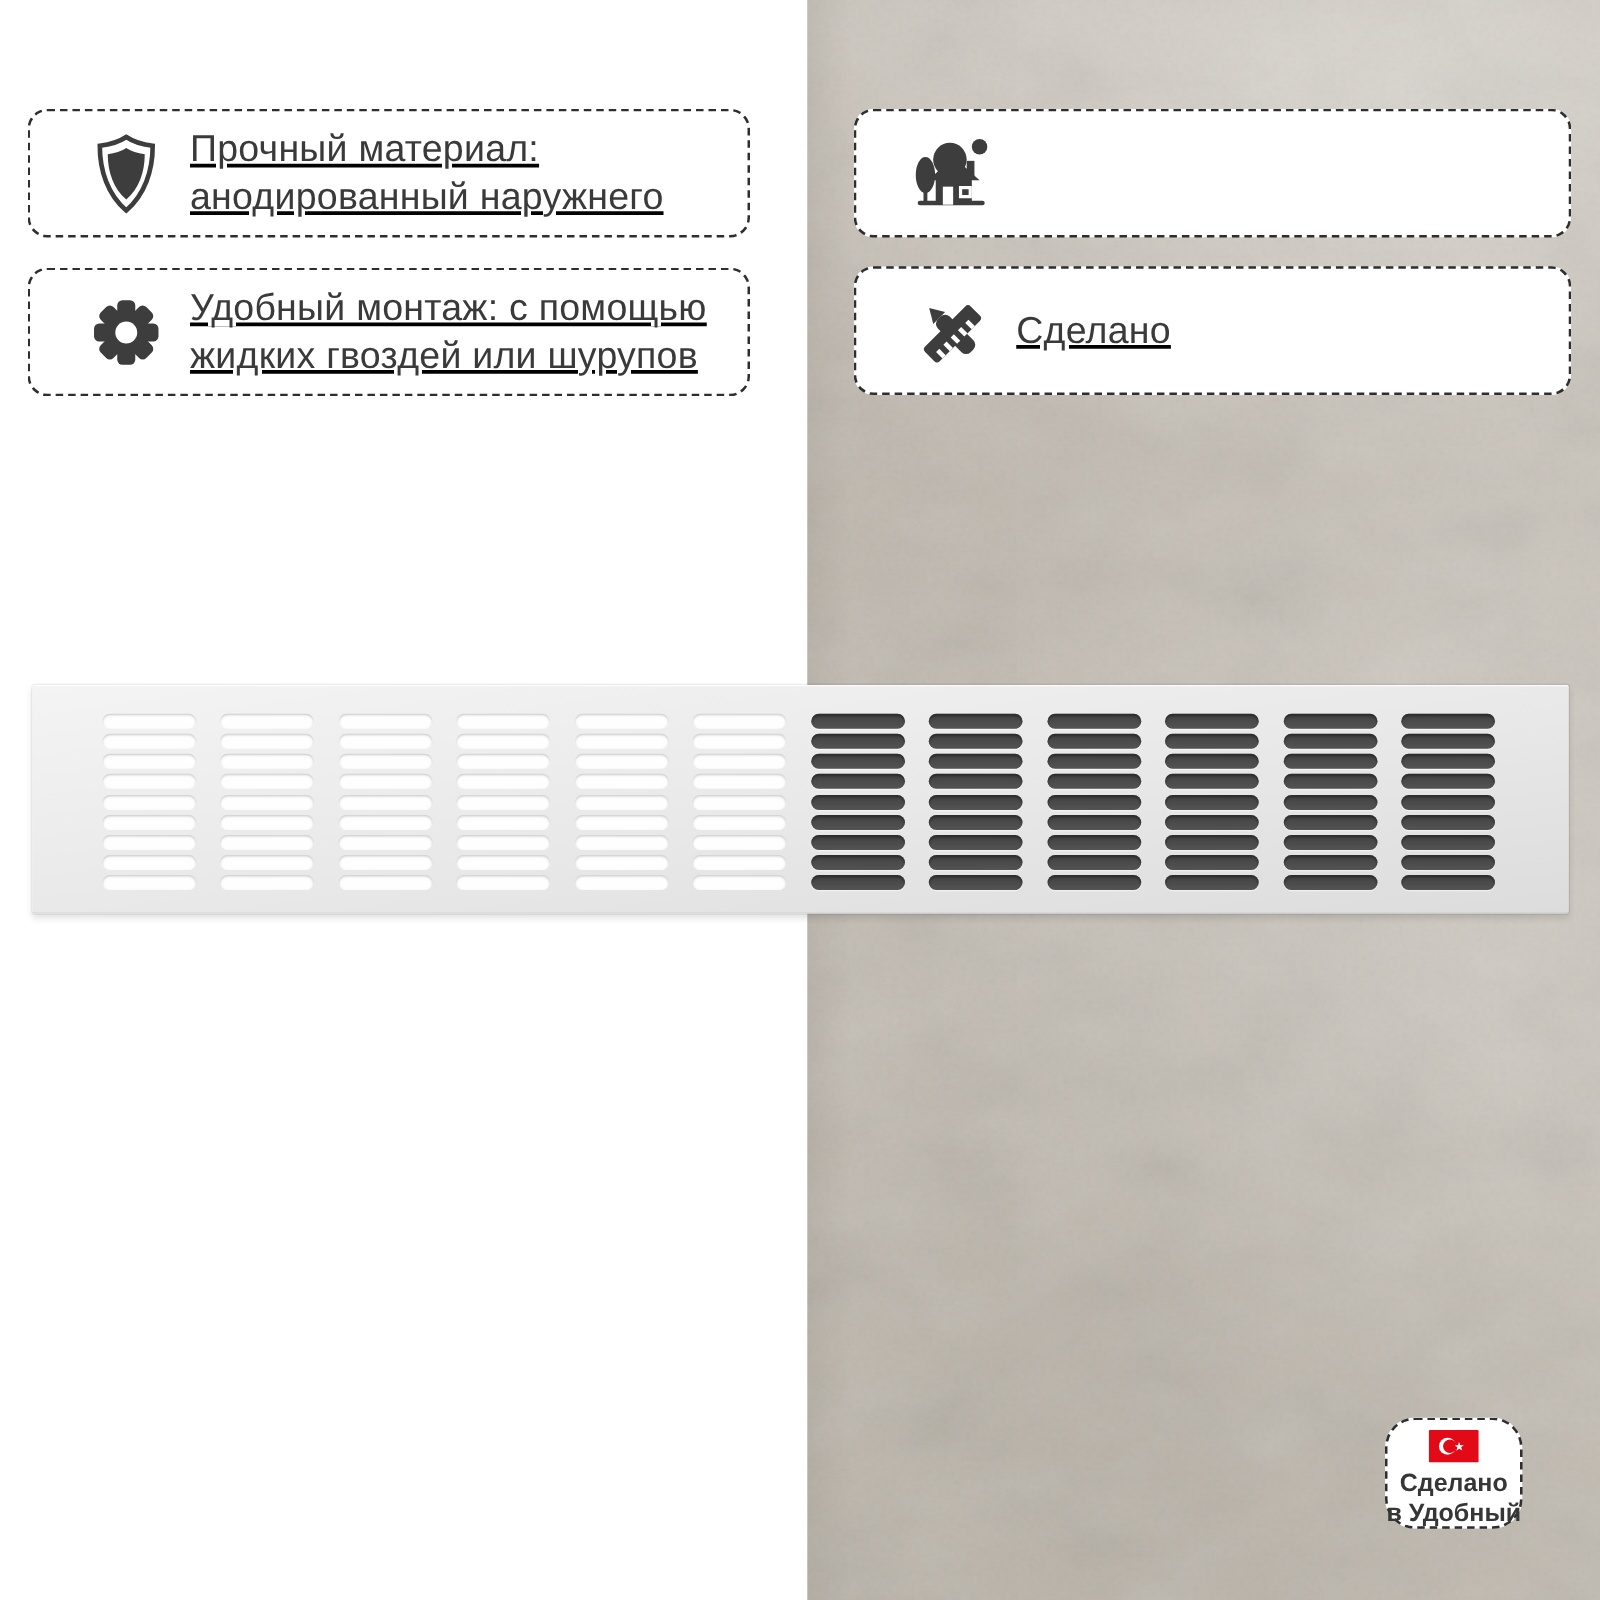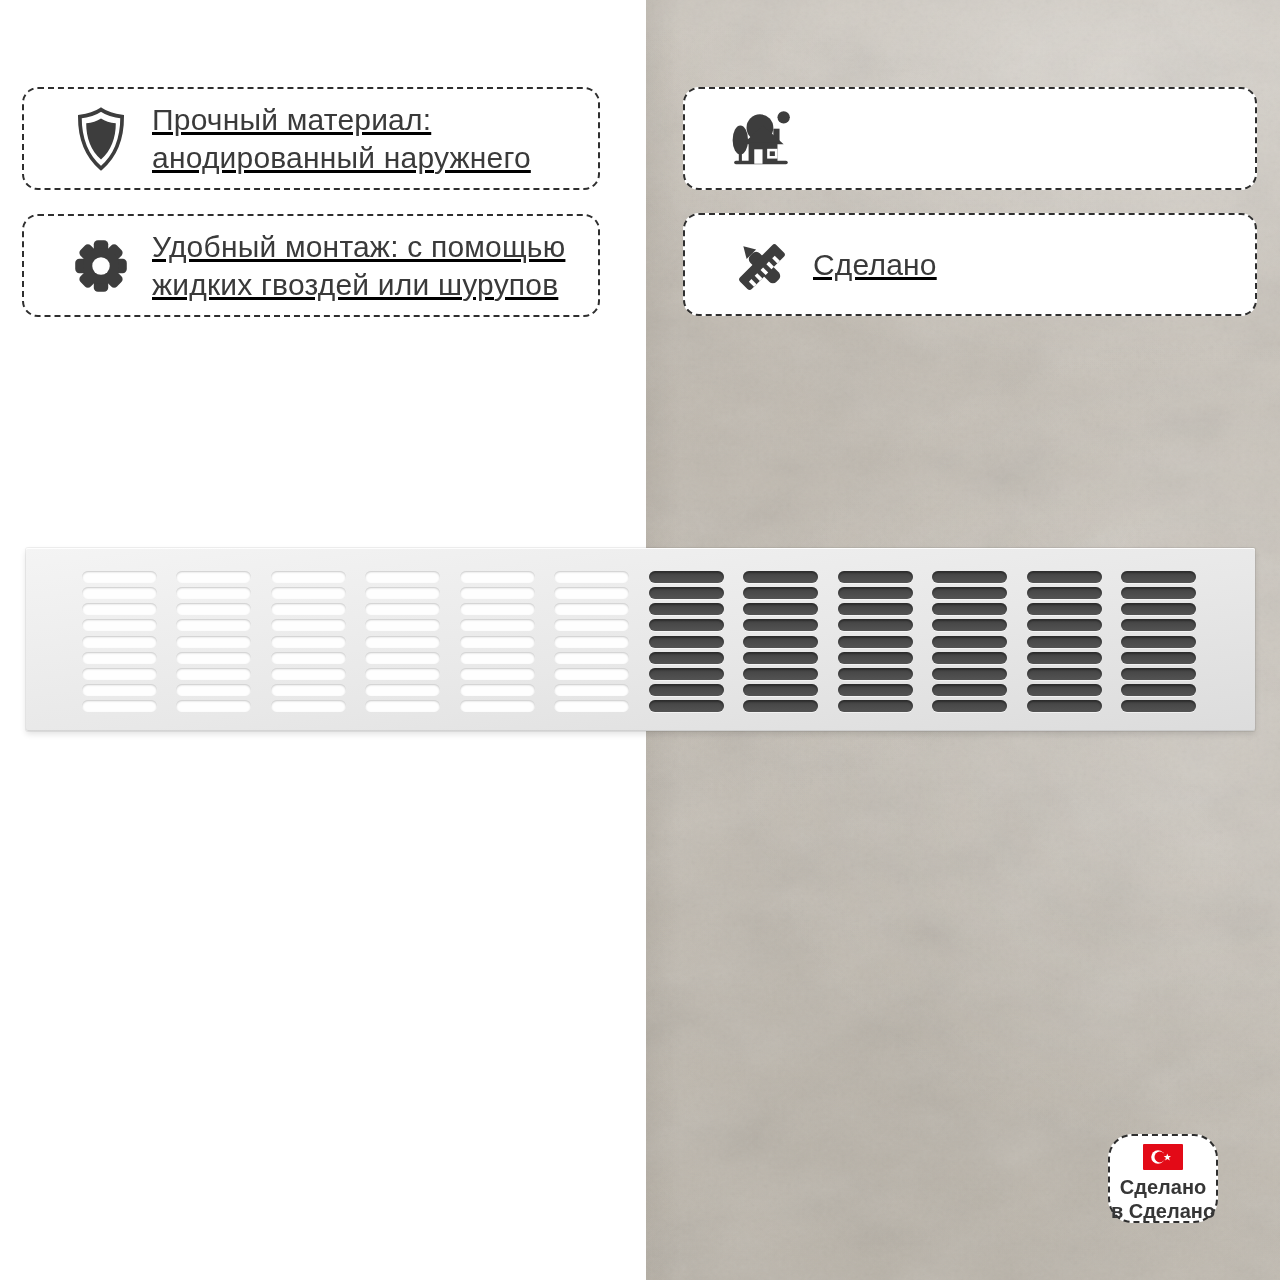--- a/index.html
+++ b/index.html
@@ -361,16 +361,16 @@
   <div class="badge">
     <span class="flag">
       <svg viewBox="0 0 40 26" xmlns="http://www.w3.org/2000/svg">
         <rect width="40" height="26" rx="1" fill="#e30a17"></rect>
         <circle cx="15" cy="13" r="6.8" fill="#ffffff"></circle>
         <circle cx="16.9" cy="13" r="5.4" fill="#e30a17"></circle>
         <polygon fill="#ffffff" points="24.2,9.6 25.3,12.1 28.0,12.0 25.9,13.8 26.8,16.4 24.4,14.9 22.1,16.5 22.9,13.8 20.7,12.1 23.4,12.1"></polygon>
       </svg>
     </span>
     <div class="badge-line">Сделано</div>
-    <div class="badge-line">в Сделано</div>
+    <div class="badge-line">в Удобный</div>
   </div>
 
 </div>
 
 </body></html>

